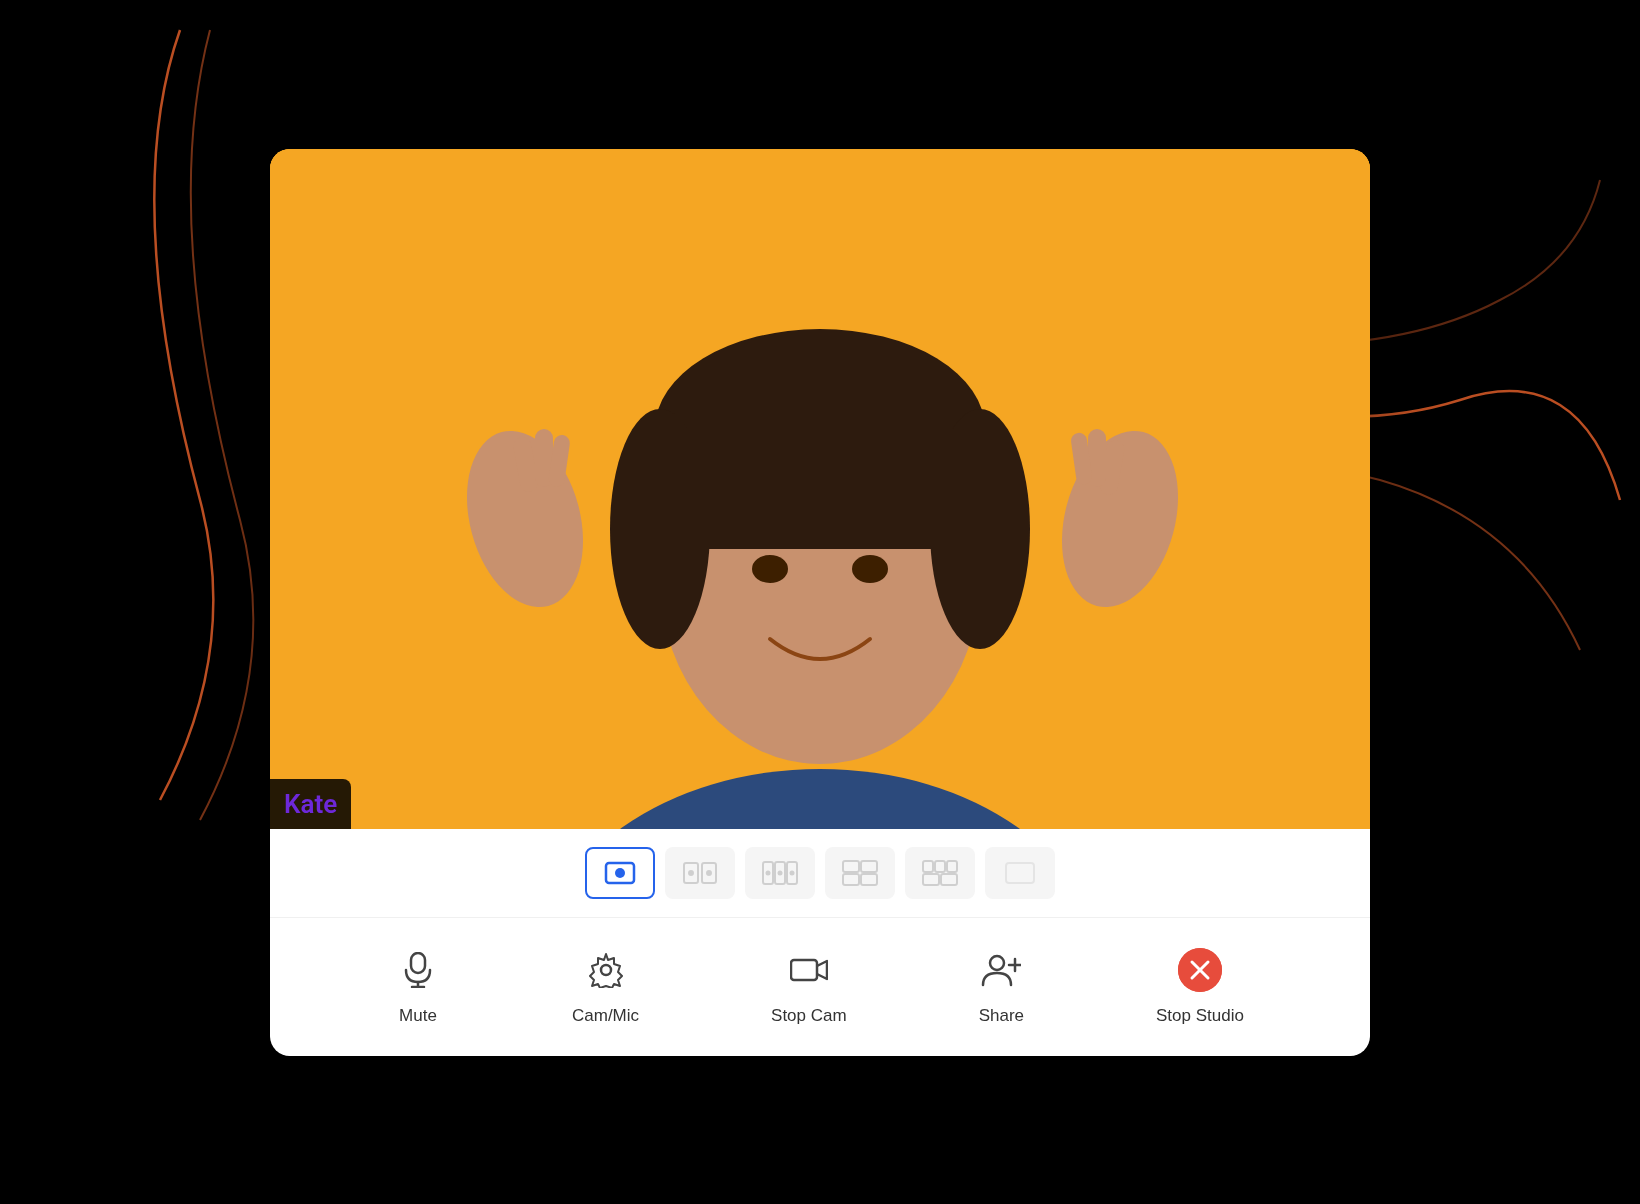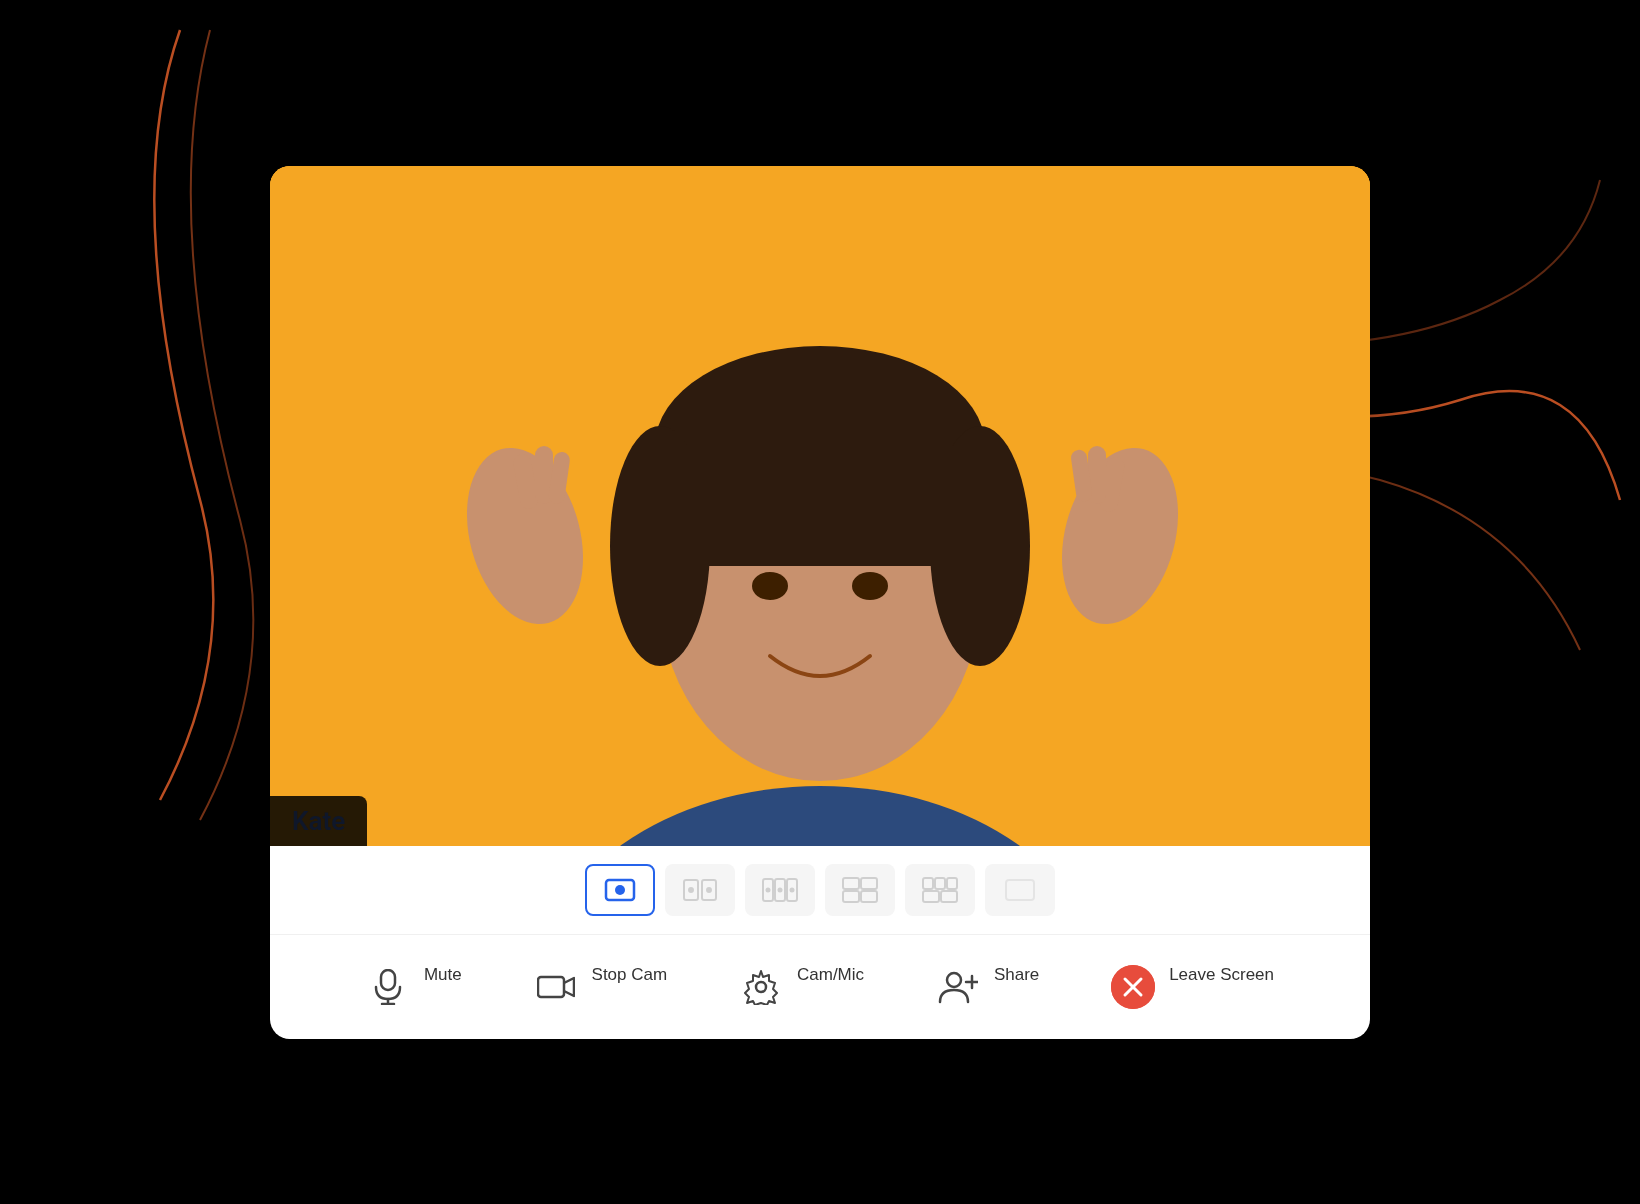--- a/index.html
+++ b/index.html
@@ -51,24 +51,24 @@
       justify-content: center;
       background: #F5A623;
       position: relative;
     }
 
     .participant-label {
       position: absolute;
       bottom: 0;
       left: 0;
       background: rgba(0,0,0,0.85);
-      color: #0f172a;
+      color: #6d28d9;
       font-size: 26px;
       font-weight: 600;
-      padding: 10px 22px;
+      padding: 10px 14px;
       border-radius: 0 8px 0 0;
     }
 
     .layout-bar {
       background: #fff;
       padding: 18px 0;
       display: flex;
       align-items: center;
       justify-content: center;
       gap: 10px;
@@ -104,21 +104,22 @@
       background: #fff;
       border-radius: 0 0 20px 20px;
       padding: 22px 60px;
       display: flex;
       align-items: center;
       justify-content: space-around;
     }
 
     .control-btn {
       display: flex;
-      align-items: flex-start;
+      flex-direction: column;
+      align-items: center;
       gap: 14px;
       cursor: pointer;
       background: none;
       border: none;
       padding: 8px 20px;
     }
 
     .control-btn .icon-wrap {
       width: 44px;
       height: 44px;
@@ -273,36 +274,36 @@
           <path d="M 4 18 Q 4 30 16 30 Q 28 30 28 18" stroke="#444" stroke-width="2.5" fill="none" stroke-linecap="round"></path>
           <line x1="16" y1="30" x2="16" y2="35" stroke="#444" stroke-width="2.5" stroke-linecap="round"></line>
           <line x1="10" y1="35" x2="22" y2="35" stroke="#444" stroke-width="2.5" stroke-linecap="round"></line>
         </svg>
       </div>
       <span class="btn-label">Mute</span>
     </button>
 
     <button class="control-btn">
       <div class="icon-wrap">
+        <svg width="36" height="36" viewBox="0 0 36 36" fill="none" xmlns="http://www.w3.org/2000/svg">
+          <circle cx="18" cy="18" r="5" fill="none" stroke="#444" stroke-width="2.5"></circle>
+          <path d="M18 2 L20 8 L26 6 L26 12 L32 14 L30 20 L34 24 L30 28 L32 34 L26 32 L24 36 L18 34 L12 36 L10 32 L4 34 L6 28 L2 24 L6 20 L4 14 L10 12 L10 6 L16 8 Z" fill="none" stroke="#444" stroke-width="2" stroke-linejoin="round"></path>
+        </svg>
+      </div>
+      <span class="btn-label">Cam/Mic</span>
+    </button>
+
+    <button class="control-btn">
+      <div class="icon-wrap">
         <svg width="38" height="30" viewBox="0 0 38 30" fill="none" xmlns="http://www.w3.org/2000/svg">
           <rect x="1" y="5" width="26" height="20" rx="3" fill="none" stroke="#444" stroke-width="2.5"></rect>
           <path d="M 27 11 L 37 6 L 37 24 L 27 19" stroke="#444" stroke-width="2.5" fill="none" stroke-linejoin="round"></path>
         </svg>
       </div>
       <span class="btn-label">Stop Cam</span>
-    </button>
-
-    <button class="control-btn">
-      <div class="icon-wrap">
-        <svg width="36" height="36" viewBox="0 0 36 36" fill="none" xmlns="http://www.w3.org/2000/svg">
-          <circle cx="18" cy="18" r="5" fill="none" stroke="#444" stroke-width="2.5"></circle>
-          <path d="M18 2 L20 8 L26 6 L26 12 L32 14 L30 20 L34 24 L30 28 L32 34 L26 32 L24 36 L18 34 L12 36 L10 32 L4 34 L6 28 L2 24 L6 20 L4 14 L10 12 L10 6 L16 8 Z" fill="none" stroke="#444" stroke-width="2" stroke-linejoin="round"></path>
-        </svg>
-      </div>
-      <span class="btn-label">Cam/Mic</span>
     </button>
 
 
     <button class="control-btn">
       <div class="icon-wrap">
         <svg width="40" height="34" viewBox="0 0 40 34" fill="none" xmlns="http://www.w3.org/2000/svg">
 
           <circle cx="16" cy="10" r="7" fill="none" stroke="#444" stroke-width="2.5"></circle>
           <path d="M2 32 Q2 20 16 20 Q30 20 30 32" stroke="#444" stroke-width="2.5" fill="none" stroke-linecap="round"></path>
 
@@ -314,18 +315,18 @@
     </button>
 
     <button class="control-btn leave-btn">
       <div class="icon-wrap">
         <svg width="44" height="44" viewBox="0 0 44 44" fill="none" xmlns="http://www.w3.org/2000/svg">
           <circle cx="22" cy="22" r="22" fill="#E74C3C"></circle>
           <line x1="14" y1="14" x2="30" y2="30" stroke="white" stroke-width="3" stroke-linecap="round"></line>
           <line x1="30" y1="14" x2="14" y2="30" stroke="white" stroke-width="3" stroke-linecap="round"></line>
         </svg>
       </div>
-      <span class="btn-label">Leave Screen</span>
+      <span class="btn-label">Stop Studio</span>
     </button>
 
   </div>
 
 </div>
 
 </body></html>

